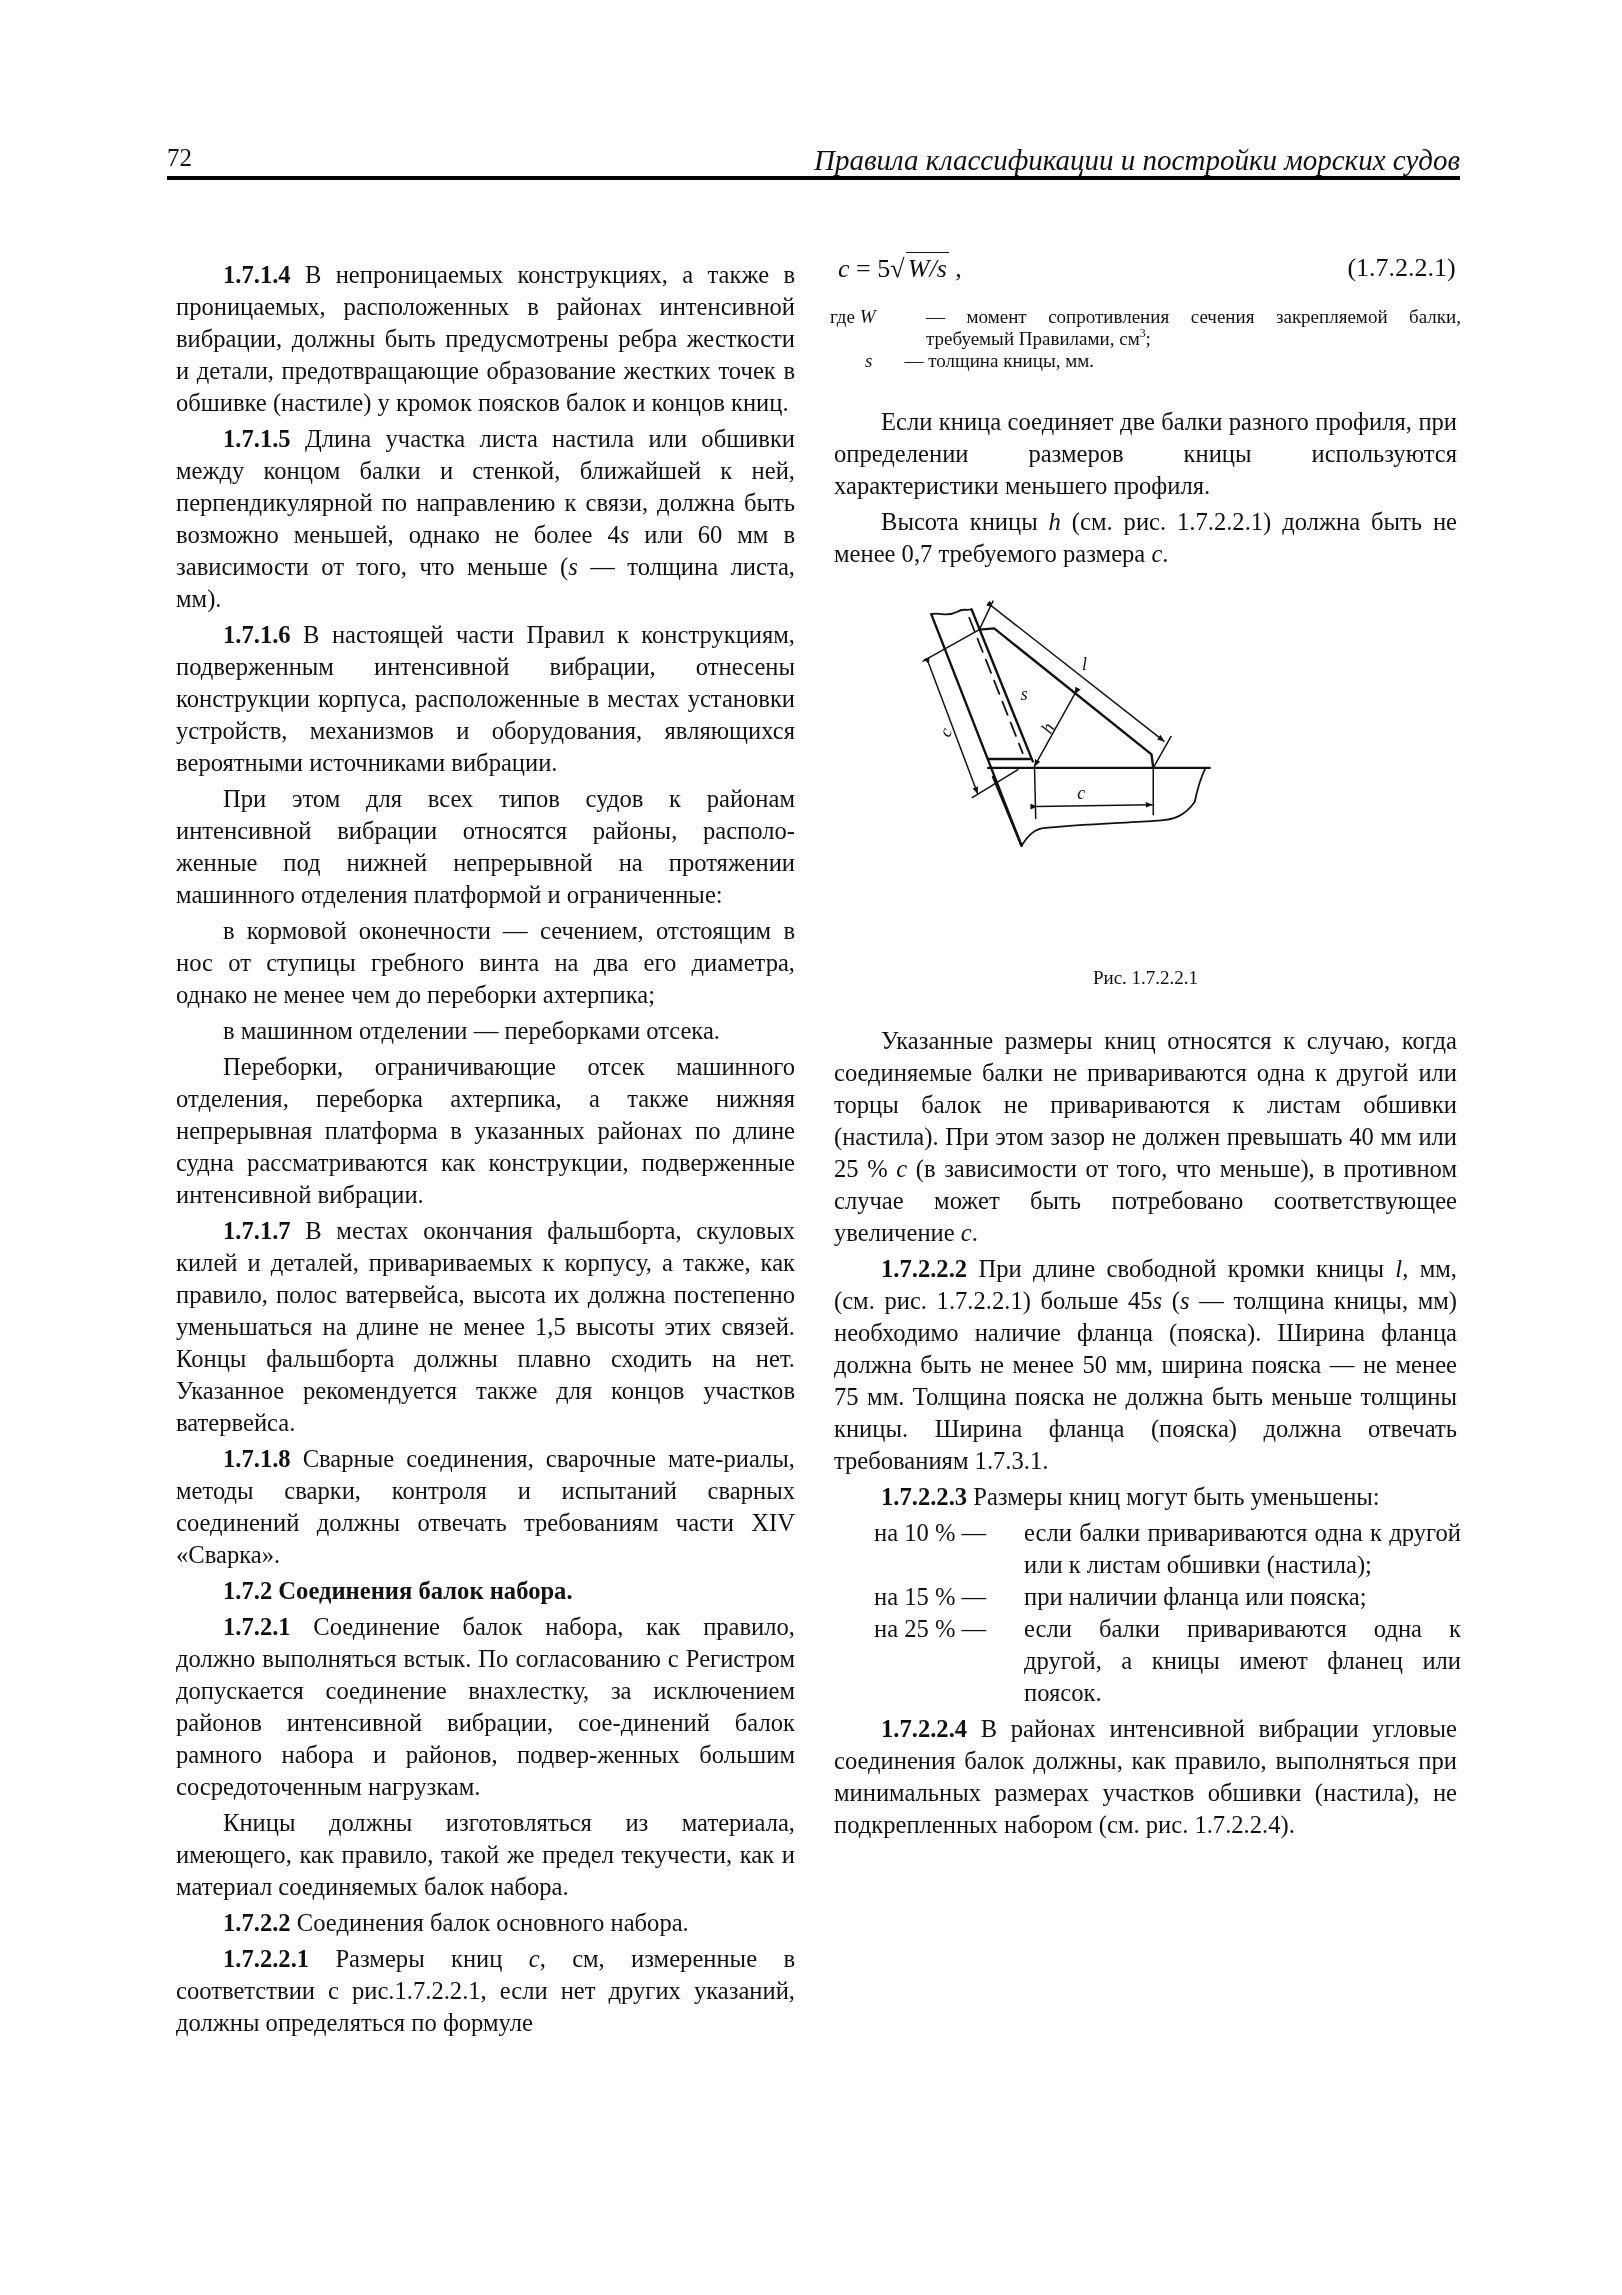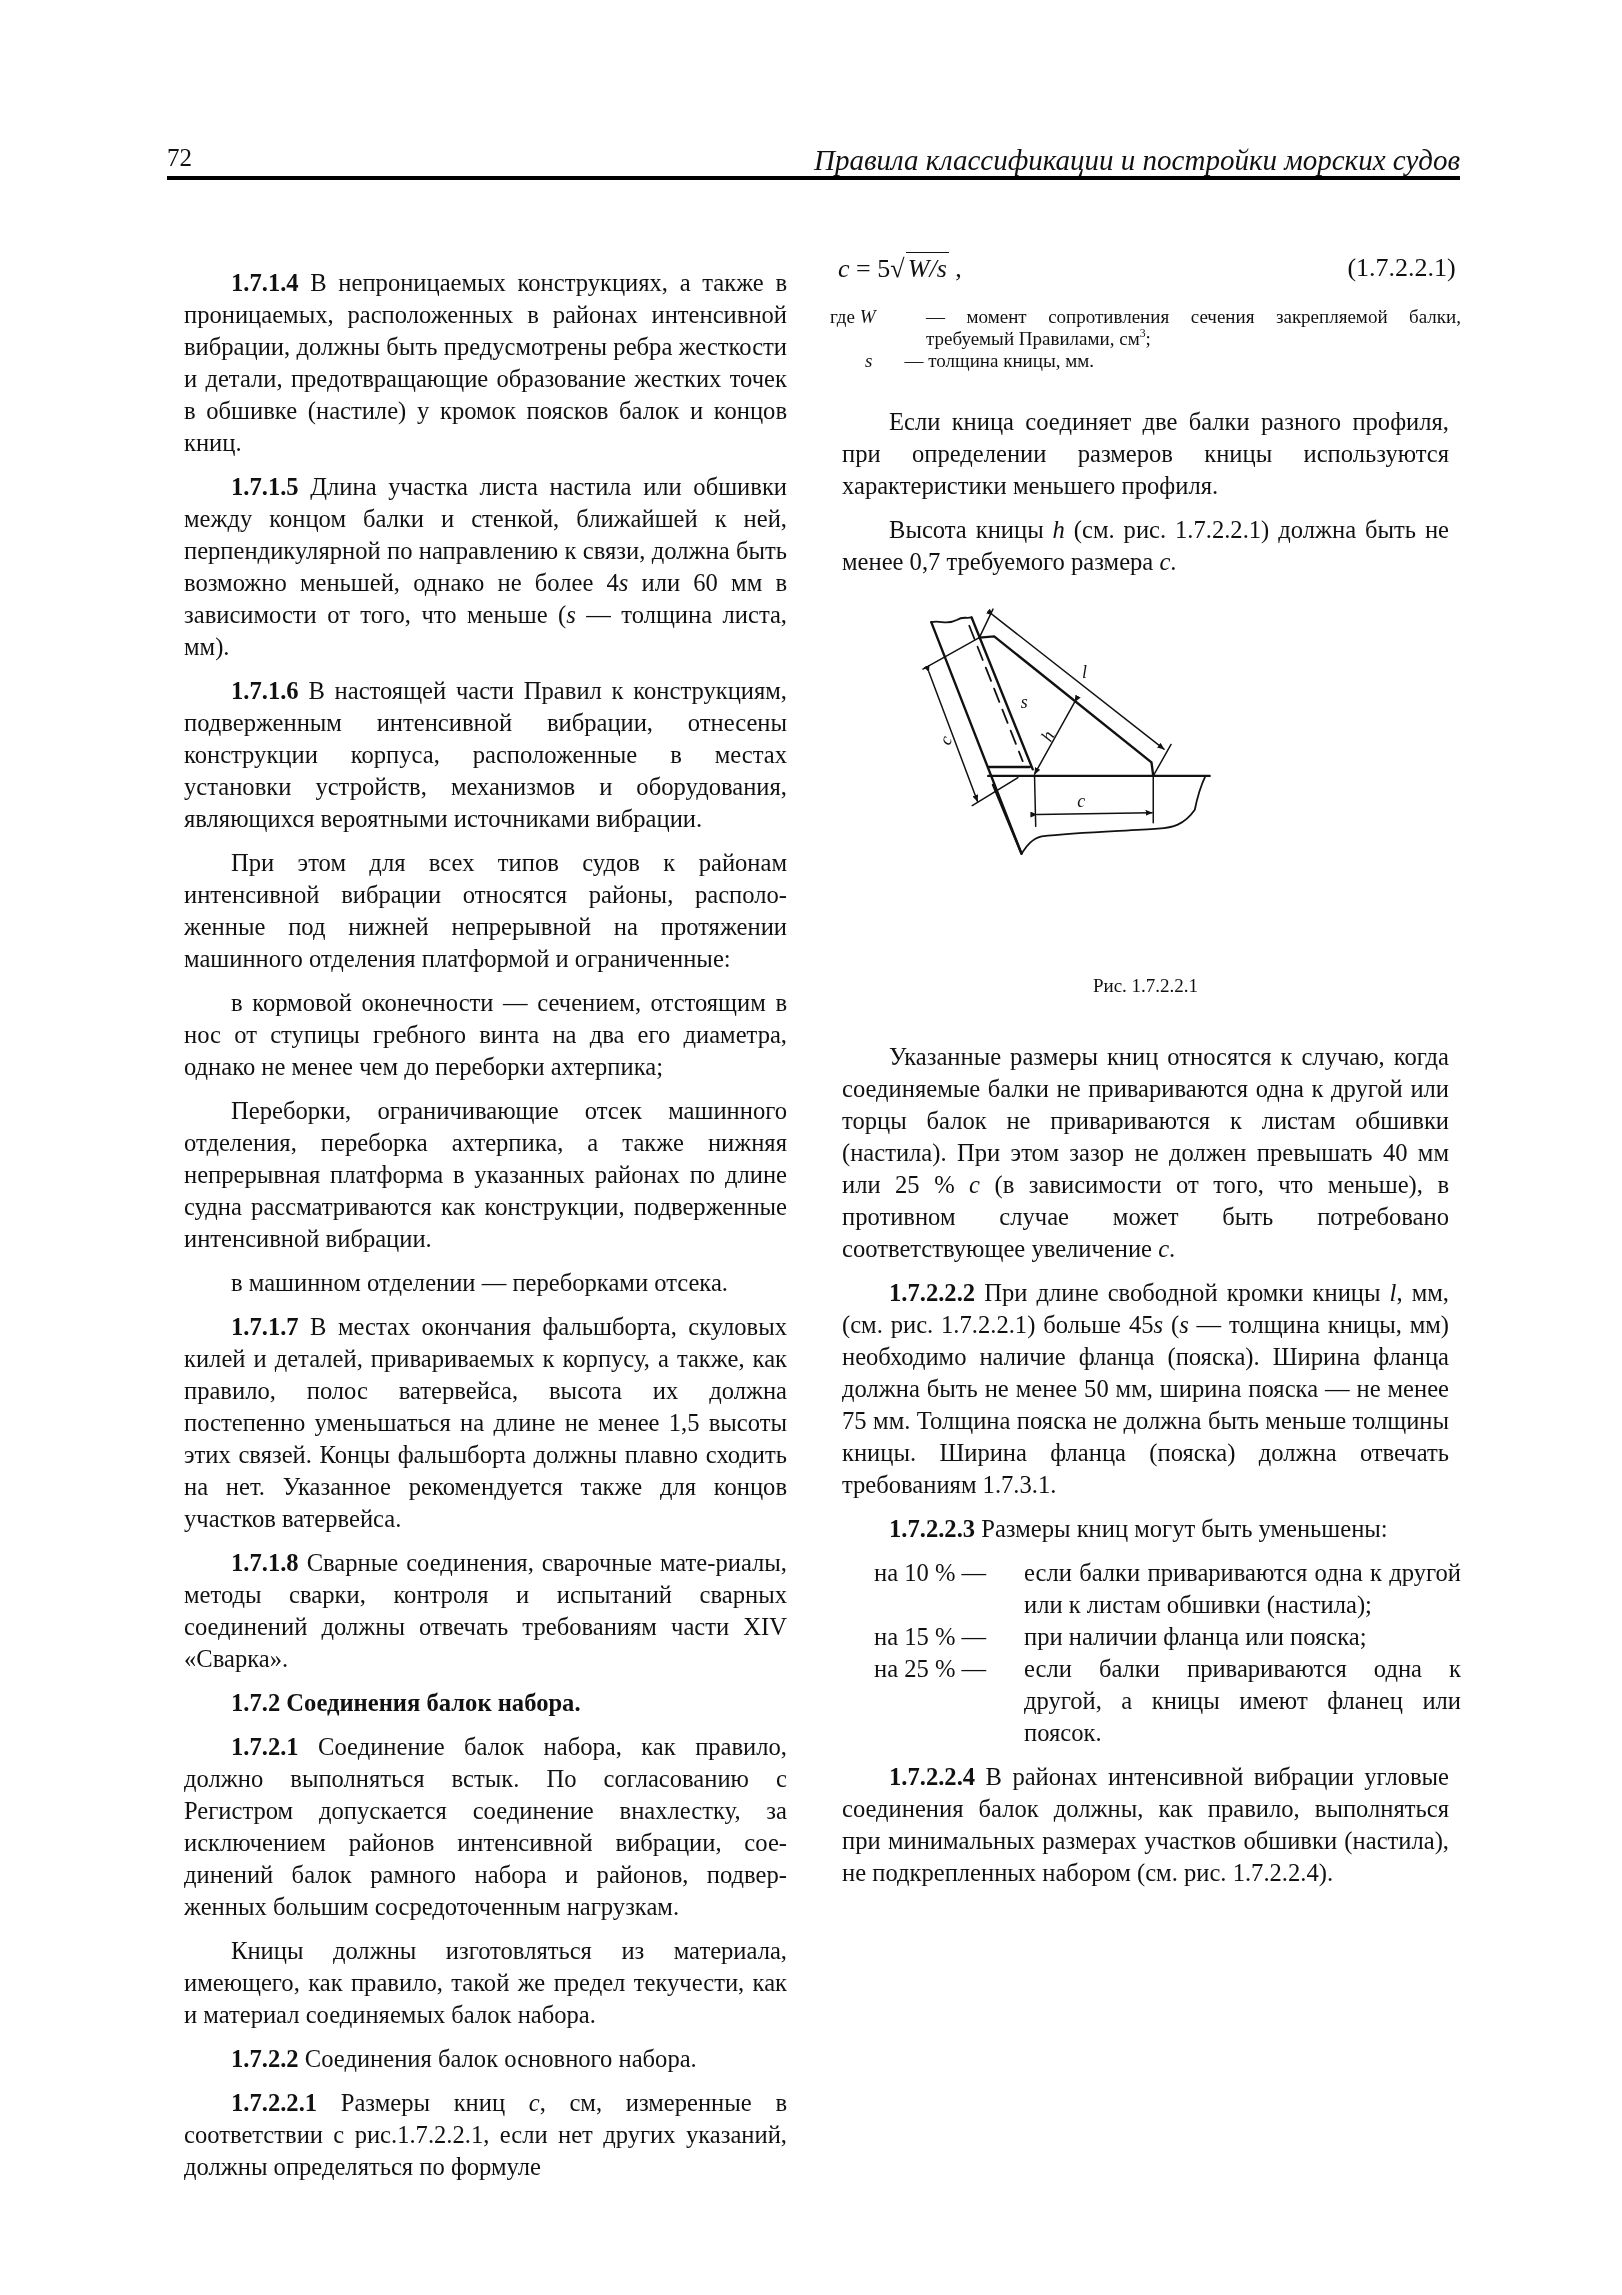--- a/index.html
+++ b/index.html
@@ -6,21 +6,21 @@
   body { width: 1622px; height: 2295px; position: relative; overflow: hidden;
          font-family: "Liberation Serif", "DejaVu Serif", serif; color: #111; }
   .header { position: absolute; left: 167px; top: 139px; width: 1293px; height: 39px; }
   .page-num { position: absolute; left: 0; top: 5.3px; font-size: 25px; }
   .running-title { position: absolute; right: 0; top: 5.3px; font-size: 29px; font-style: italic; }
   .header-rule { position: absolute; left: 167px; top: 176px; width: 1293px; height: 3.9px; background: #000; }
 
   .col { position: absolute; top: 255px; font-size: 24.6px; line-height: 32px; text-align: justify; }
   .col-left { left: 172px; width: 627px; }
   .col-right { left: 830px; width: 631px; }
-  .col p { margin: 12px; text-indent: 47px; }
+  .col p { margin: 4px; text-indent: 47px; }
   .num { font-weight: bold; }
   .i { font-style: italic; }
 
   .formula { position: relative; height: 41px; font-size: 26px; text-indent: 0; margin-top: -2.6px; margin-bottom: 13px; }
   .formula .tag { position: absolute; right: 5.3px; top: 0; }
   .sqrt { display: inline-block; border-top: 1.3px solid #111; padding: 0 2px; margin-left: 1.3px; }
   .legend { font-size: 19px; line-height: 22px; text-align: justify; margin-bottom: 34px; }
   .legend .row { position: relative; padding-left: 96px; }
   .legend .key { position: absolute; left: 0; top: 0; }
   .legend .key2 { position: absolute; left: 35px; top: 0; }
@@ -43,22 +43,22 @@
   <span class="running-title">Правила классификации и постройки морских судов</span>
 </div>
 <div class="header-rule"></div>
 
 <div class="col col-left">
   <p><span class="num">1.7.1.4</span><span> В непроницаемых конструкциях, а также в проницаемых, расположенных в районах интенсивной вибрации, должны быть предусмотрены ребра жесткости и детали, предотвращающие образование жестких точек в обшивке (настиле) у кромок поясков балок и концов книц.</span></p>
   <p><span class="num">1.7.1.5</span><span> Длина участка листа настила или обшивки между концом балки и стенкой, ближайшей к ней, перпендикулярной по направлению к связи, должна быть возможно меньшей, однако не более 4</span><span class="i">s</span><span> или 60 мм в зависимости от того, что меньше (</span><span class="i">s</span><span> — толщина листа, мм).</span></p>
   <p><span class="num">1.7.1.6</span><span> В настоящей части Правил к конструкциям, подверженным интенсивной вибрации, отнесены конструкции корпуса, расположенные в местах установки устройств, механизмов и оборудования, являющихся вероятными источниками вибрации.</span></p>
   <p>При этом для всех типов судов к районам интенсивной вибрации относятся районы, располо-женные под нижней непрерывной на протяжении машинного отделения платформой и ограниченные:</p>
   <p>в кормовой оконечности — сечением, отстоящим в нос от ступицы гребного винта на два его диаметра, однако не менее чем до переборки ахтерпика;</p>
+  <p>в машинном отделении — переборками отсека.</p>
   <p>Переборки, ограничивающие отсек машинного отделения, переборка ахтерпика, а также нижняя непрерывная платформа в указанных районах по длине судна рассматриваются как конструкции, подверженные интенсивной вибрации.</p>
-  <p>в машинном отделении — переборками отсека.</p>
   <p><span class="num">1.7.1.7</span><span> В местах окончания фальшборта, скуловых килей и деталей, привариваемых к корпусу, а также, как правило, полос ватервейса, высота их должна постепенно уменьшаться на длине не менее 1,5 высоты этих связей. Концы фальшборта должны плавно сходить на нет. Указанное рекомендуется также для концов участков ватервейса.</span></p>
   <p><span class="num">1.7.1.8</span><span> Сварные соединения, сварочные мате-риалы, методы сварки, контроля и испытаний сварных соединений должны отвечать требованиям части XIV «Сварка».</span></p>
   <p class="num">1.7.2 Соединения балок набора.</p>
   <p><span class="num">1.7.2.1</span><span> Соединение балок набора, как правило, должно выполняться встык. По согласованию с Регистром допускается соединение внахлестку, за исключением районов интенсивной вибрации, сое-динений балок рамного набора и районов, подвер-женных большим сосредоточенным нагрузкам.</span></p>
   <p>Кницы должны изготовляться из материала, имеющего, как правило, такой же предел текучести, как и материал соединяемых балок набора.</p>
   <p><span class="num">1.7.2.2</span><span> Соединения балок основного набора.</span></p>
   <p><span class="num">1.7.2.2.1</span><span> Размеры книц </span><span class="i">c</span><span>, см, измеренные в соответствии с рис.1.7.2.2.1, если нет других указаний, должны определяться по формуле</span></p>
 </div>
 
 <div class="col col-right">

